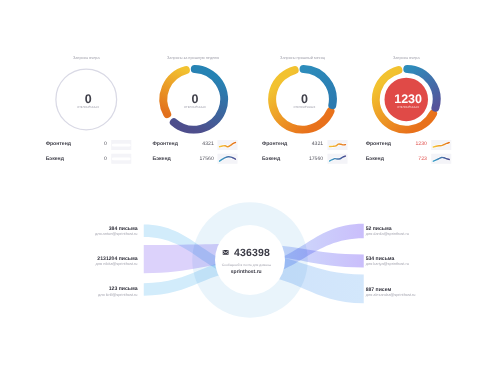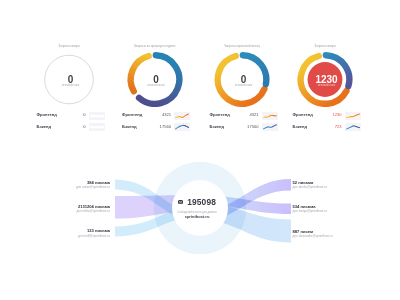--- a/index.html
+++ b/index.html
@@ -321,19 +321,19 @@
       <span class="adr">для alexandra@sprinthost.ru</span>
     </div>
 
     <div class="hub-txt" style="top:38.0px">
       <div class="hub-row">
         <svg class="hub-env" viewBox="0 0 12 9">
           <rect x="0" y="0" width="12" height="9" rx="0.6" fill="#33333f"></rect>
           <path d="M0.9 1.1L6 5.2L11.1 1.1" fill="none" stroke="#ffffff" stroke-width="1.5"></path>
           <path d="M0.9 7.9L4.6 4.2M11.1 7.9L7.4 4.2" fill="none" stroke="#ffffff" stroke-width="1.2"></path>
         </svg>
-        <span class="hub-num">195098</span>
+        <span class="hub-num">436398</span>
       </div>
       <div class="hub-cap">Сообщений в почте для домена</div>
       <div class="hub-dom">sprinthost.ru</div>
     </div>
   </div>
 </div>
 
 </body></html>

